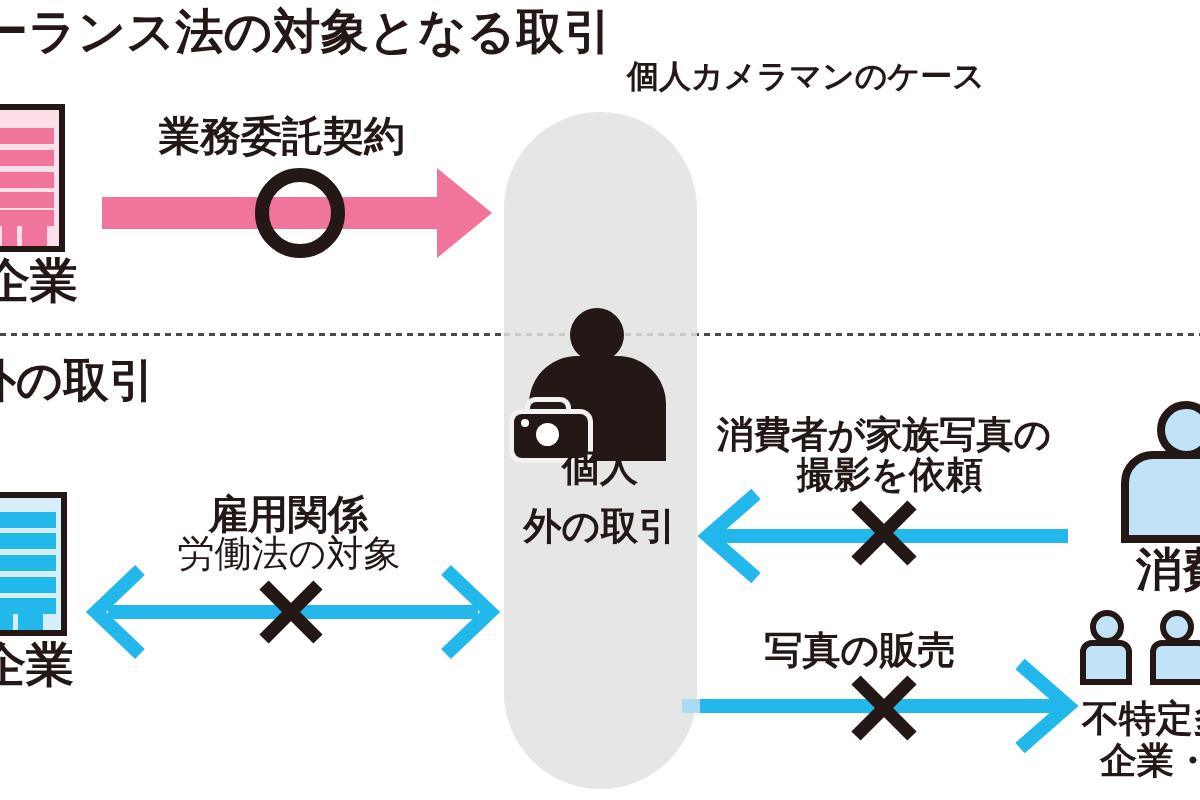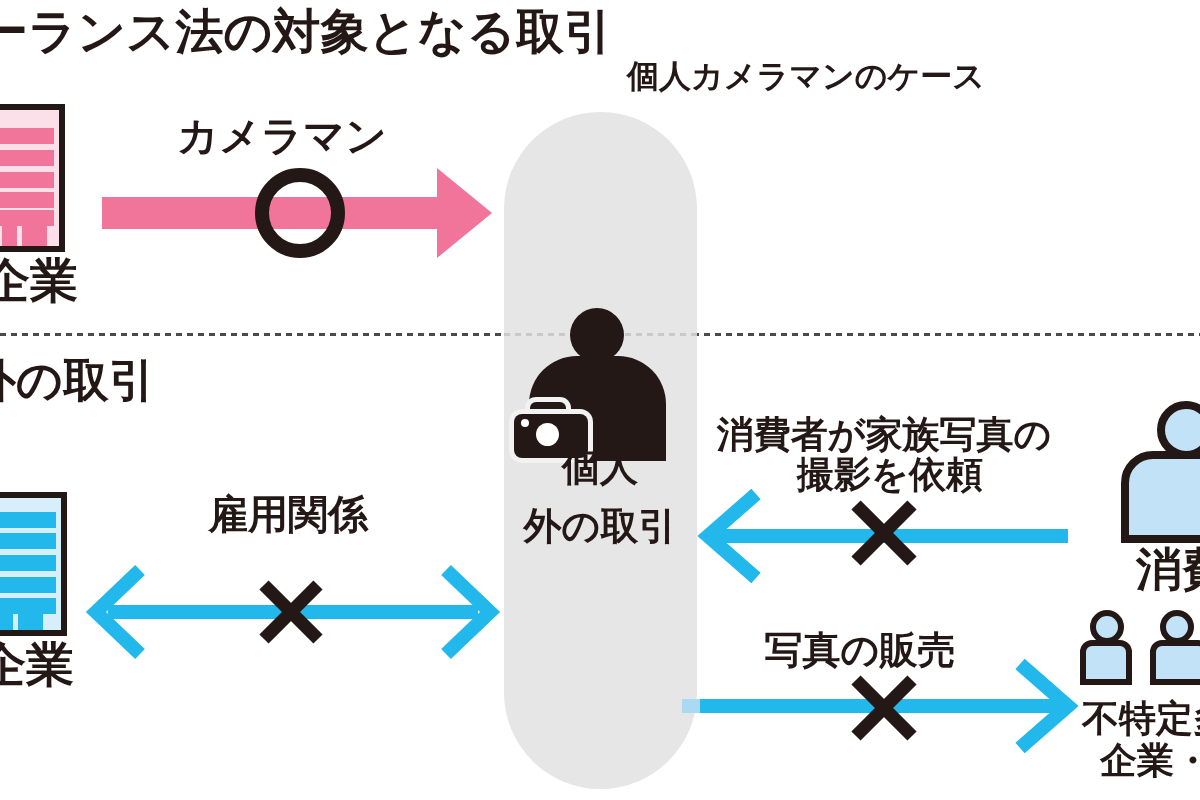--- a/index.html
+++ b/index.html
@@ -79,21 +79,21 @@
     <div class="bar" style="top:18px"></div>
     <div class="bar" style="top:40px"></div>
     <div class="bar" style="top:62px"></div>
     <div class="bar" style="top:82px"></div>
     <div class="bar" style="top:100px"></div>
     <div class="door" style="left:32px;width:15px"></div>
     <div class="door" style="left:52px;width:25px"></div>
   </div>
   <div class="t lbl-corp-top">企業</div>
 
-  <div class="t ctr lbl-commission">カメラマン</div>
+  <div class="t ctr lbl-commission">業務委託契約</div>
 
   <div class="t lbl-excluded">外の取引</div>
 
   <div class="pill"></div>
   <div class="ph ph-head"></div>
   <div class="ph ph-body"></div>
   <div class="ph cam">
     <div class="hump"></div>
     <div class="cbody"></div>
     <div class="lens"></div>
@@ -107,20 +107,21 @@
     <div class="bar" style="top:35px"></div>
     <div class="bar" style="top:57px"></div>
     <div class="bar" style="top:79px"></div>
     <div class="bar" style="top:100px"></div>
     <div class="door" style="left:28px;width:13px;height:20px"></div>
     <div class="door" style="left:46px;width:25px;height:20px"></div>
   </div>
   <div class="t lbl-corp-btm">企業</div>
 
   <div class="t ctr lbl-koyo">雇用関係</div>
+  <div class="t ctr lbl-rodo">労働法の対象</div>
 
   <div class="t ctr lbl-req2">撮影を依頼</div>
   <div class="t ctr lbl-req1">消費者が家族写真の</div>
 
   <div class="outl cons-body"></div>
   <div class="outl cons-head"></div>
   <div class="t lbl-consumer">消費</div>
 
   <div class="t ctr lbl-sales">写真の販売</div>
 

